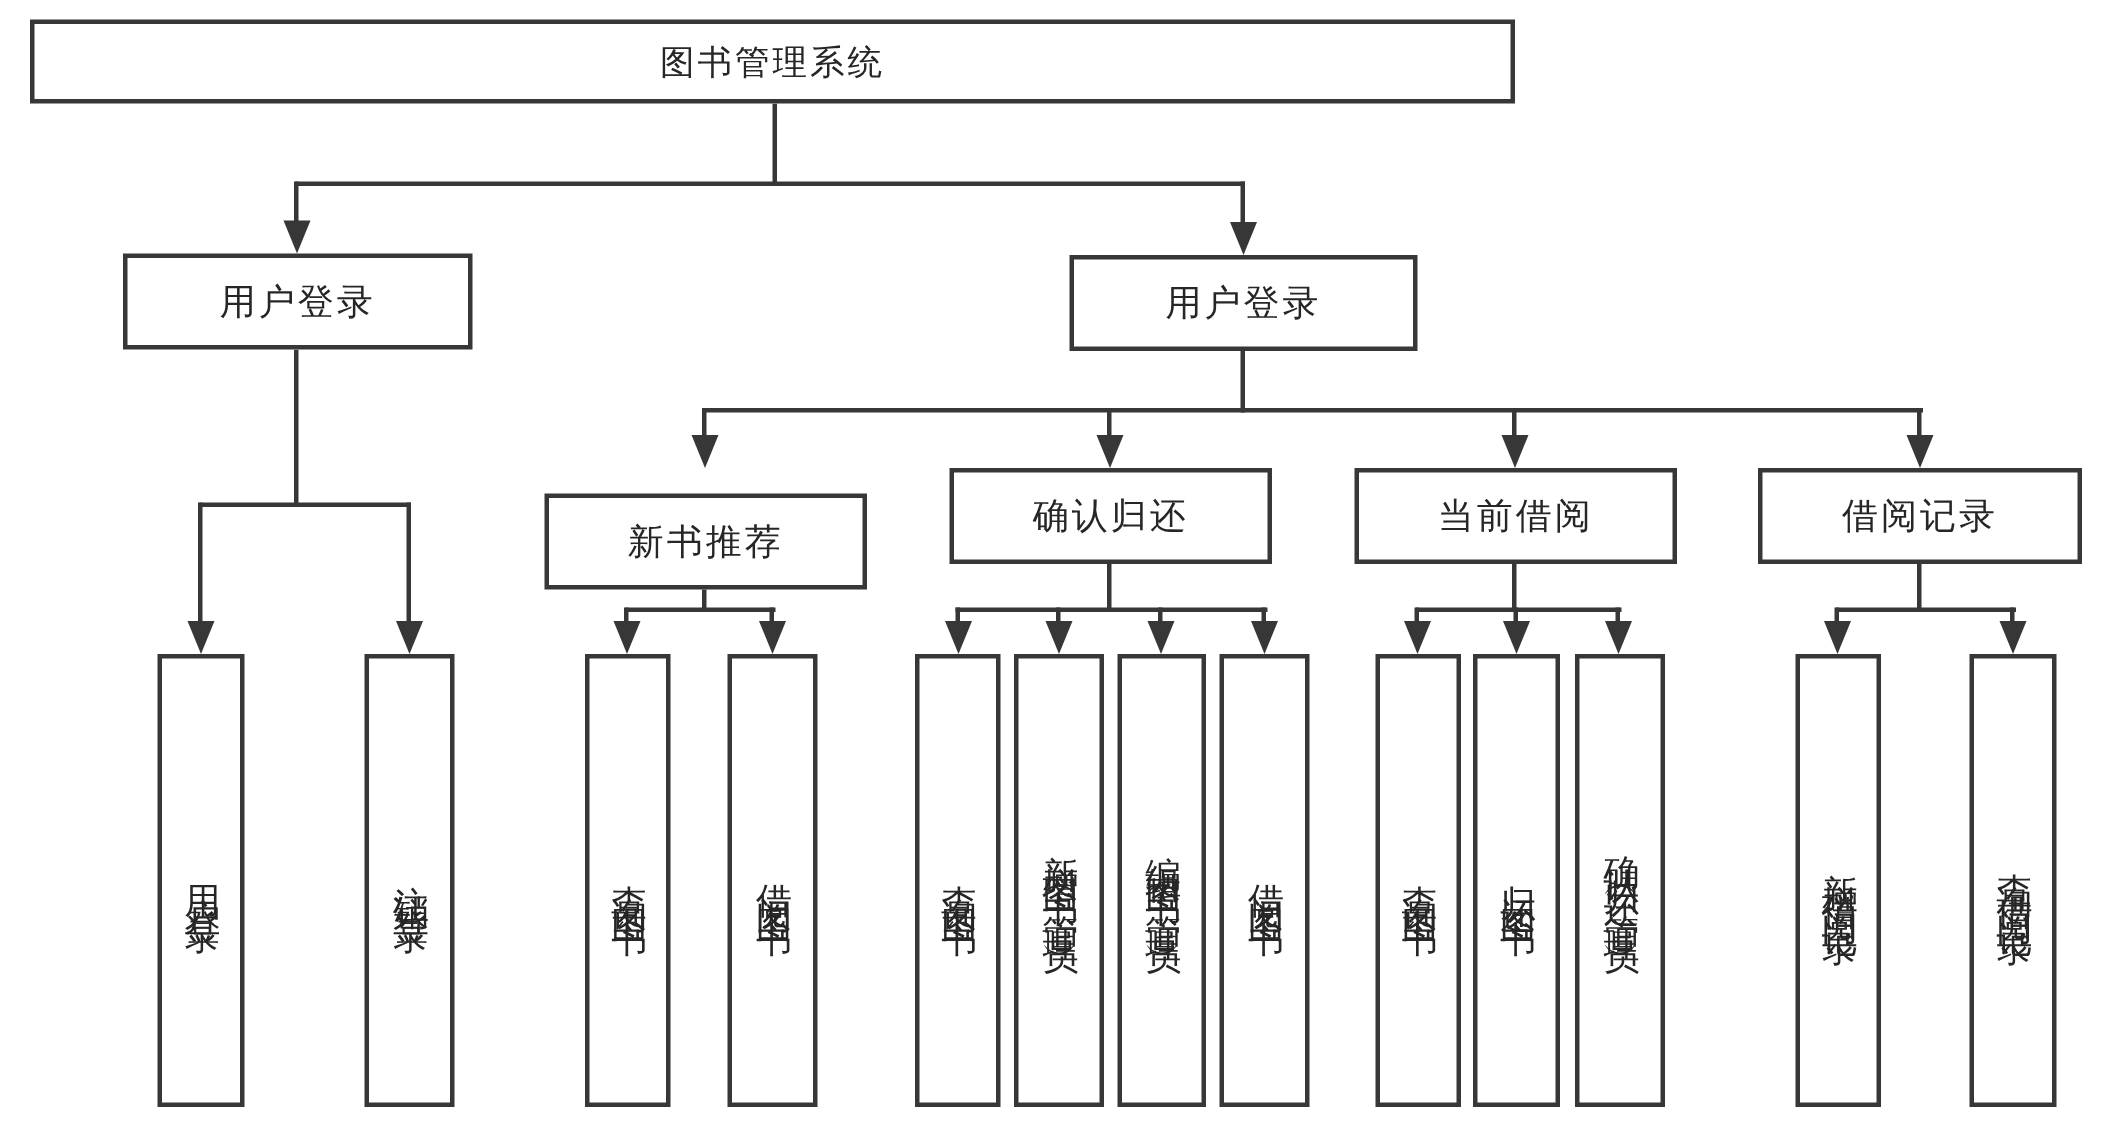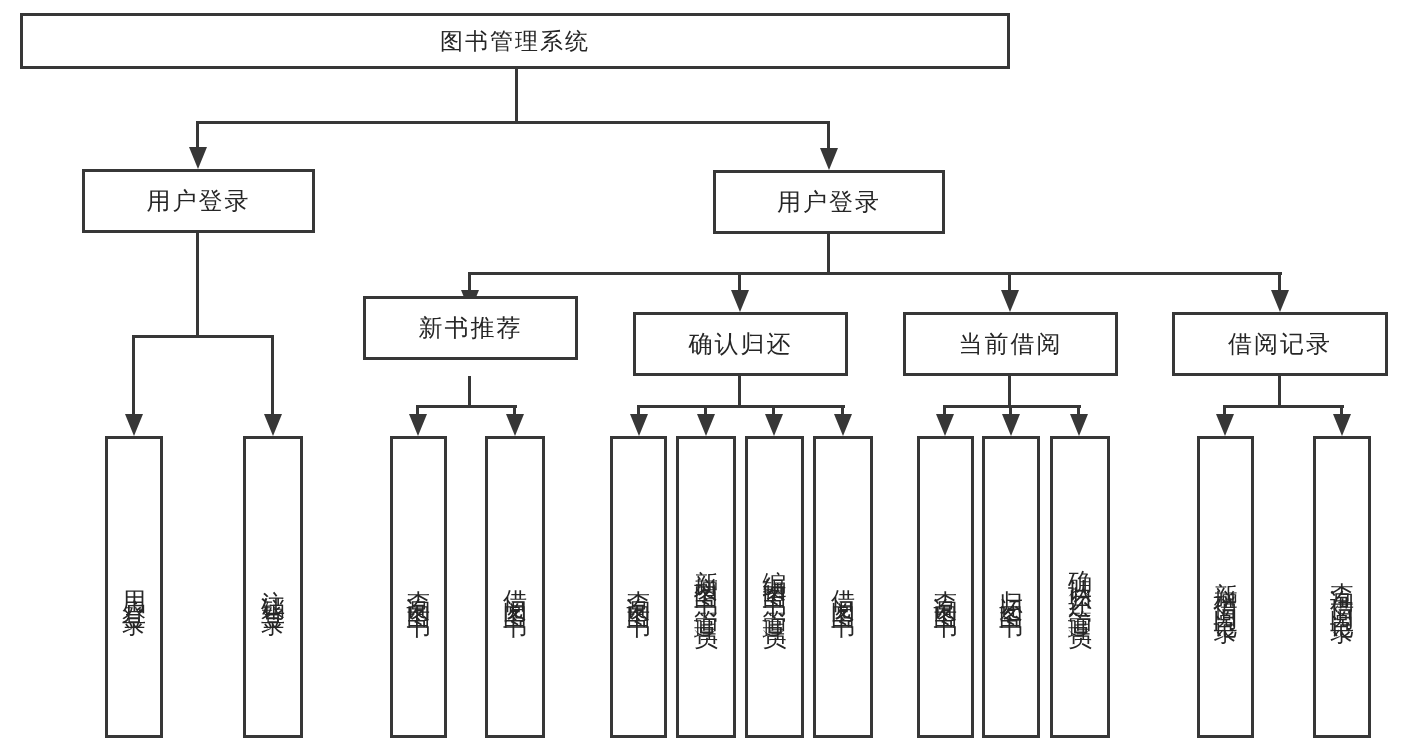--- a/index.html
+++ b/index.html
@@ -66,21 +66,21 @@
     <span class="title-label">图书管理系统</span>
   </div>
 
   <div class="box" style="left:82px;top:169px;width:233px;height:64px;">
     <span>用户登录</span>
   </div>
   <div class="box" style="left:713px;top:170px;width:232px;height:64px;">
     <span>用户登录</span>
   </div>
 
-  <div class="box" style="left:363px;top:296px;width:215px;height:64px;">
+  <div class="box" style="left:363px;top:329px;width:215px;height:64px;">
     <span>新书推荐</span>
   </div>
   <div class="box" style="left:633px;top:312px;width:215px;height:64px;">
     <span>确认归还</span>
   </div>
   <div class="box" style="left:903px;top:312px;width:215px;height:64px;">
     <span>当前借阅</span>
   </div>
   <div class="box" style="left:1172px;top:312px;width:216px;height:64px;">
     <span>借阅记录</span>

